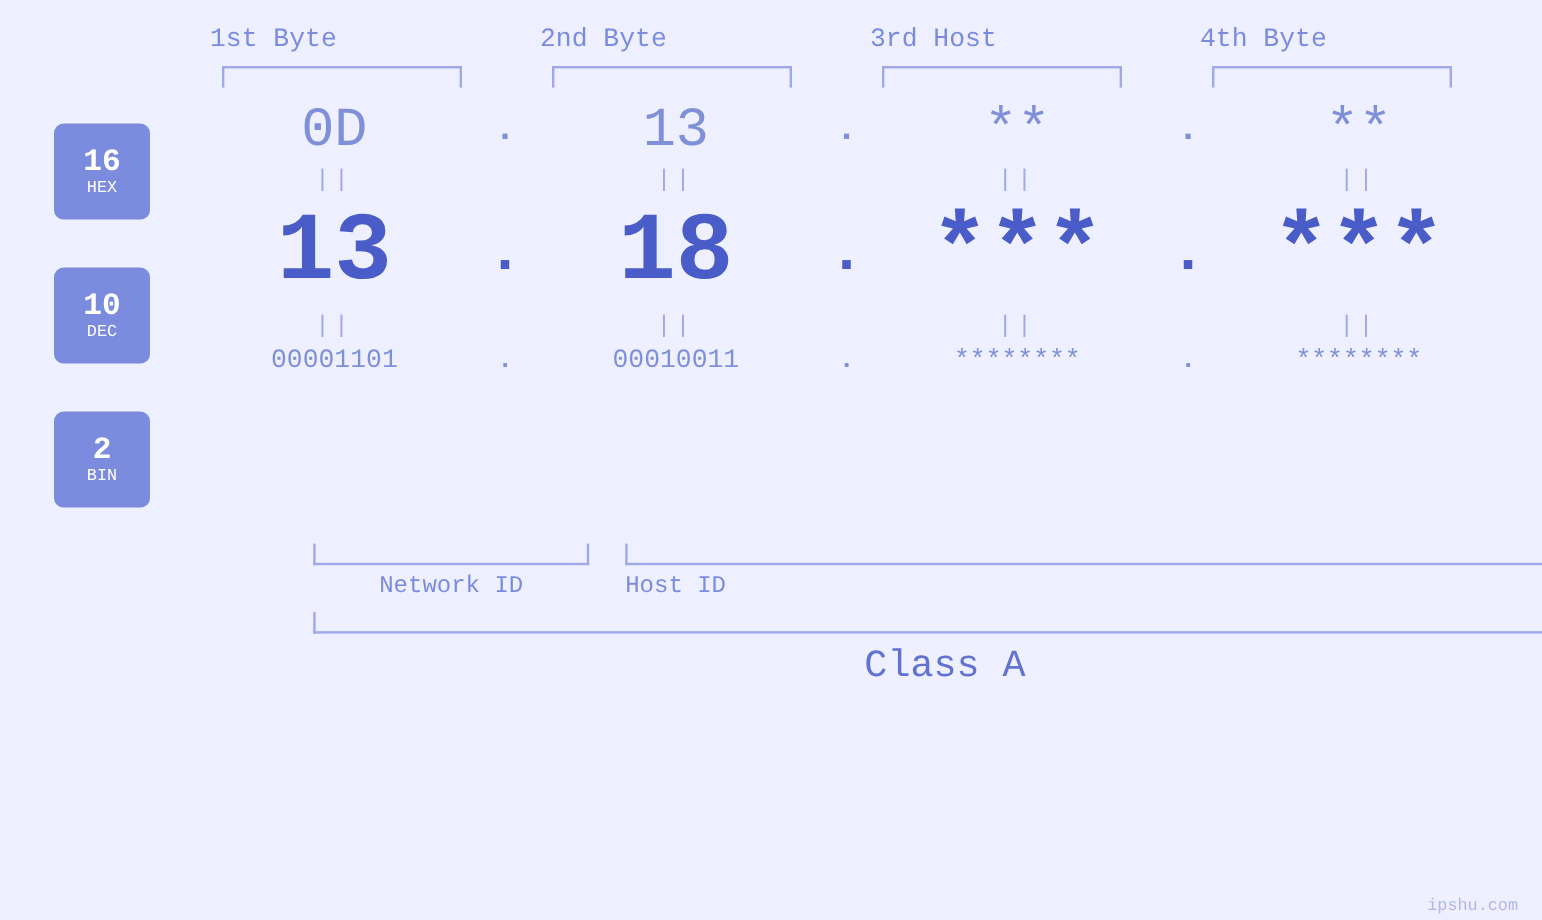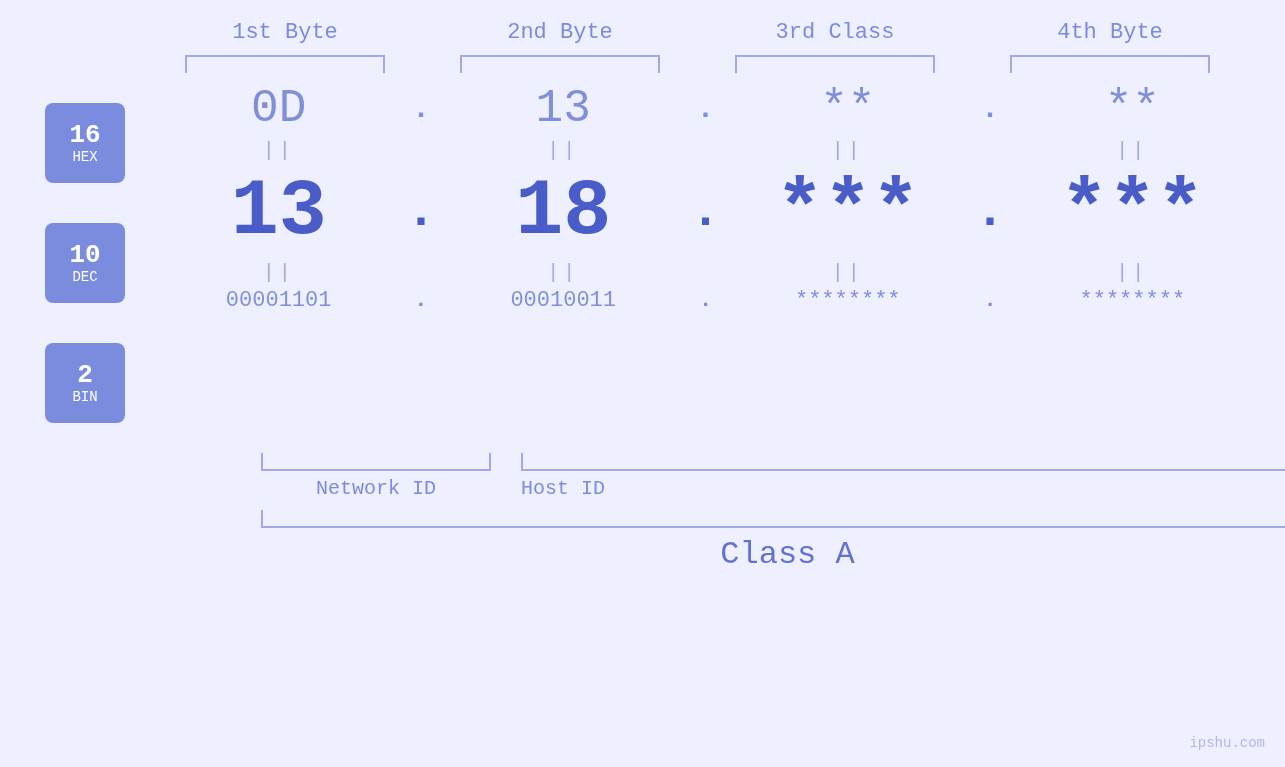--- a/index.html
+++ b/index.html
@@ -29,21 +29,20 @@
       width: 1100px;
       margin-left: 110px;
       justify-content: space-around;
       margin-bottom: 10px;
     }
 
     .byte-label {
       color: #7b8cde;
       font-size: 22px;
       font-family: 'Courier New', Courier, monospace;
-      text-align: center;
       width: 220px;
     }
 
     
     .top-brackets {
       display: flex;
       width: 1100px;
       margin-left: 110px;
       justify-content: space-around;
       margin-bottom: 10px;
@@ -270,36 +269,36 @@
     .class-label {
       color: #6272d0;
       font-size: 32px;
       font-family: 'Courier New', Courier, monospace;
       text-align: center;
     }
 
     
     .watermark {
       position: absolute;
-      bottom: 16px;
+      bottom: 4px;
       right: 20px;
       color: #b0b8e8;
       font-size: 14px;
       font-family: 'Courier New', Courier, monospace;
     }
   </style>
 </head>
 <body>
 
 <div class="main-container">
 
   <div class="byte-labels">
     <div class="byte-label">1st Byte</div>
     <div class="byte-label">2nd Byte</div>
-    <div class="byte-label">3rd Class</div>
+    <div class="byte-label">3rd Host</div>
     <div class="byte-label">4th Byte</div>
   </div>
 
   <div class="top-brackets">
     <div class="bracket-top"></div>
     <div class="bracket-top"></div>
     <div class="bracket-top"></div>
     <div class="bracket-top"></div>
   </div>
 

